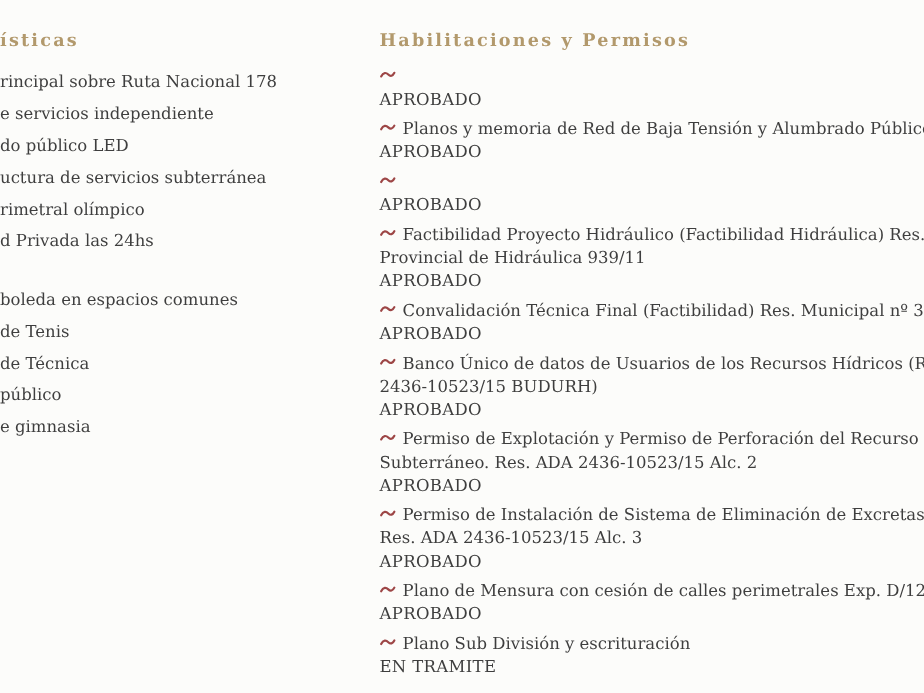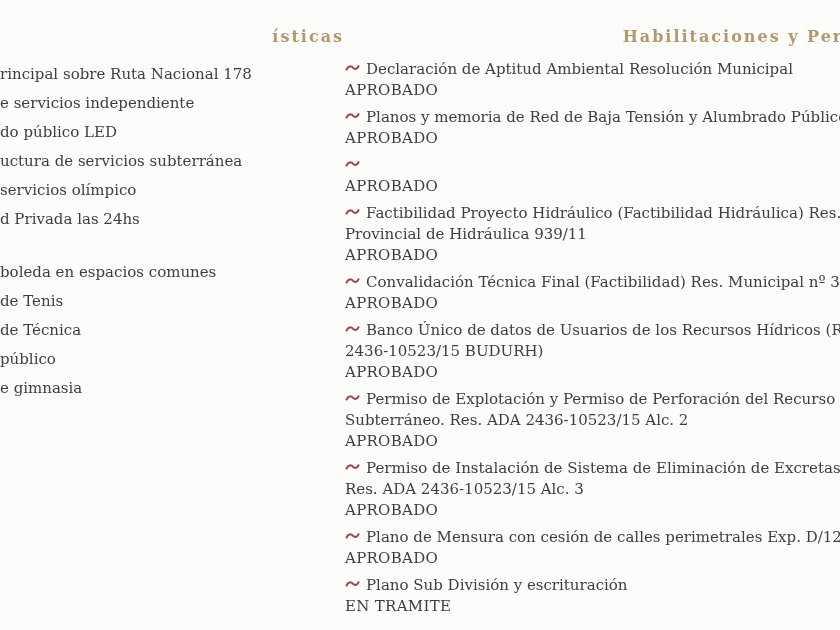--- a/index.html
+++ b/index.html
@@ -18,21 +18,20 @@
     position: absolute; left: 345px; top: 28px; width: 560px;
   }
   h2.section-title {
     margin: 0;
     font-size: 16px;
     line-height: 18px;
     font-weight: bold;
     letter-spacing: 2px;
     color: #b2996c;
     white-space: nowrap;
-    text-align: right;
   }
   
   .features-groups { margin-top: 14px; }
   .feature-group + .feature-group { margin-top: 24px; }
   .feature-group.g3 { }
   .feature-item {
     margin: 0;
     font-size: 15px;
     line-height: 29px;
     white-space: nowrap;
@@ -48,40 +47,40 @@
 <body>
 
 <section class="col-left">
   <h2 class="section-title">ísticas</h2>
   <div class="features-groups">
       <div class="feature-group">
         <p class="feature-item">rincipal sobre Ruta Nacional 178</p>
         <p class="feature-item">e servicios independiente</p>
         <p class="feature-item">do público LED</p>
         <p class="feature-item">uctura de servicios subterránea</p>
-        <p class="feature-item">servicios olímpico</p>
+        <p class="feature-item">rimetral olímpico</p>
         <p class="feature-item">d Privada las 24hs</p>
       </div>
       <div class="feature-group g3">
         <p class="feature-item">boleda en espacios comunes</p>
         <p class="feature-item">de Tenis</p>
         <p class="feature-item">de Técnica</p>
         <p class="feature-item">público</p>
         <p class="feature-item">e gimnasia</p>
       </div>
     </div>
 </section>
 
 <section class="col-right">
   <h2 class="section-title">Habilitaciones y Permisos</h2>
   <div class="permits">
       <div class="permit">
         <p><svg class="tilde" width="15" height="9" viewBox="0 0 15 9">
             <path d="M1.5 6.5 C3.5 2.5 6 2.8 8 4.8 C10 6.8 12 6.2 13.5 3.2" fill="none" stroke="#9d4646" stroke-width="2" stroke-linecap="round"></path>
-          </svg><span>Declaración de Aptitud Ambiental Resolución Municipal</span></p>
+          </svg></p>
         <p class="status">APROBADO</p>
       </div>
       <div class="permit">
         <p><svg class="tilde" width="15" height="9" viewBox="0 0 15 9">
             <path d="M1.5 6.5 C3.5 2.5 6 2.8 8 4.8 C10 6.8 12 6.2 13.5 3.2" fill="none" stroke="#9d4646" stroke-width="2" stroke-linecap="round"></path>
           </svg><span>Planos y memoria de Red de Baja Tensión y Alumbrado Público (CELP)</span></p>
         <p class="status">APROBADO</p>
       </div>
       <div class="permit">
         <p><svg class="tilde" width="15" height="9" viewBox="0 0 15 9">

